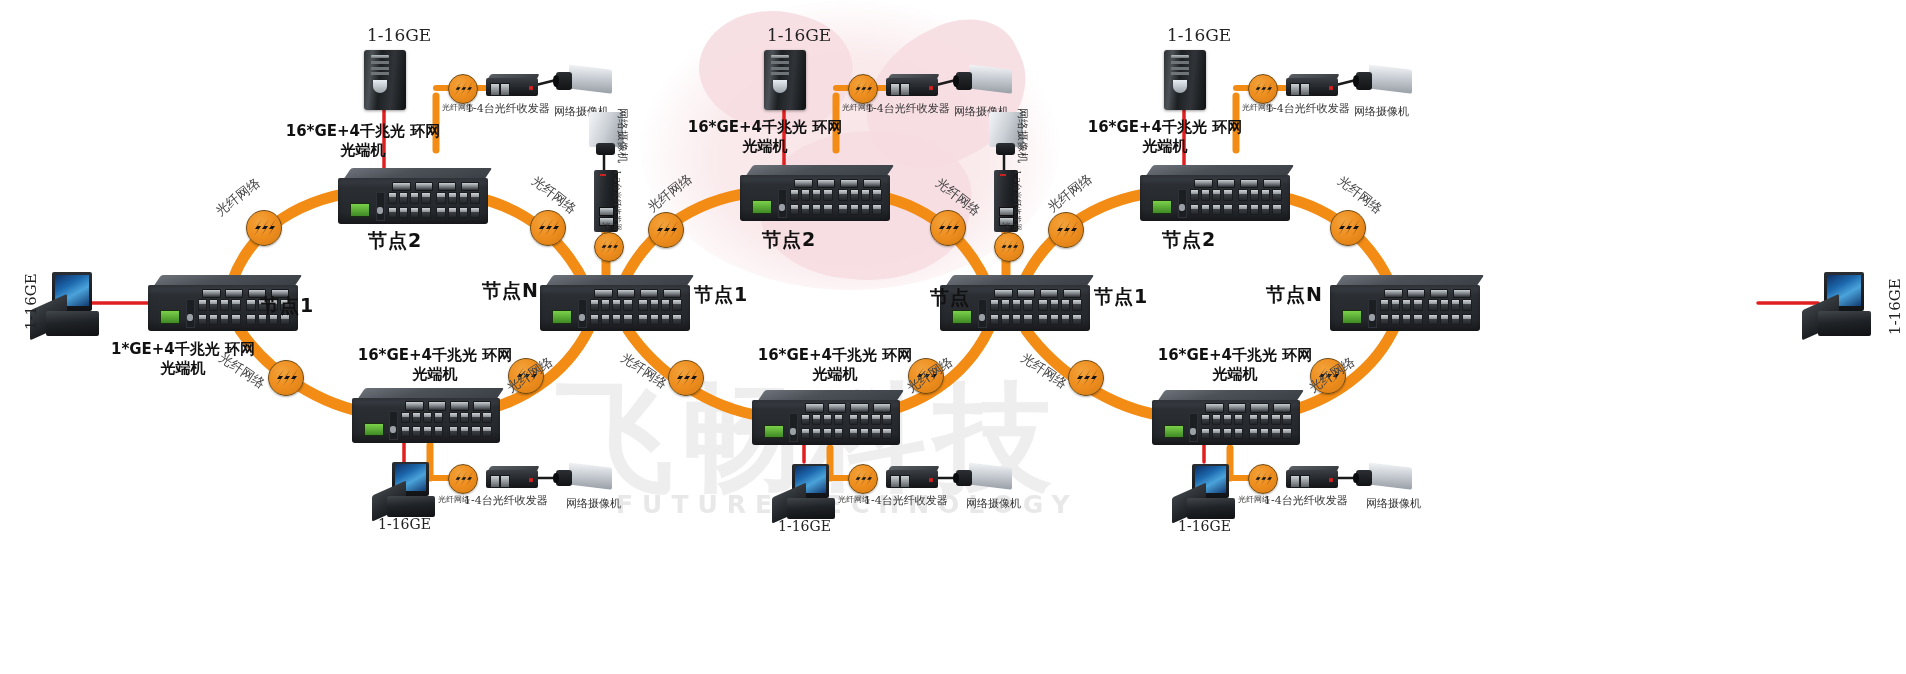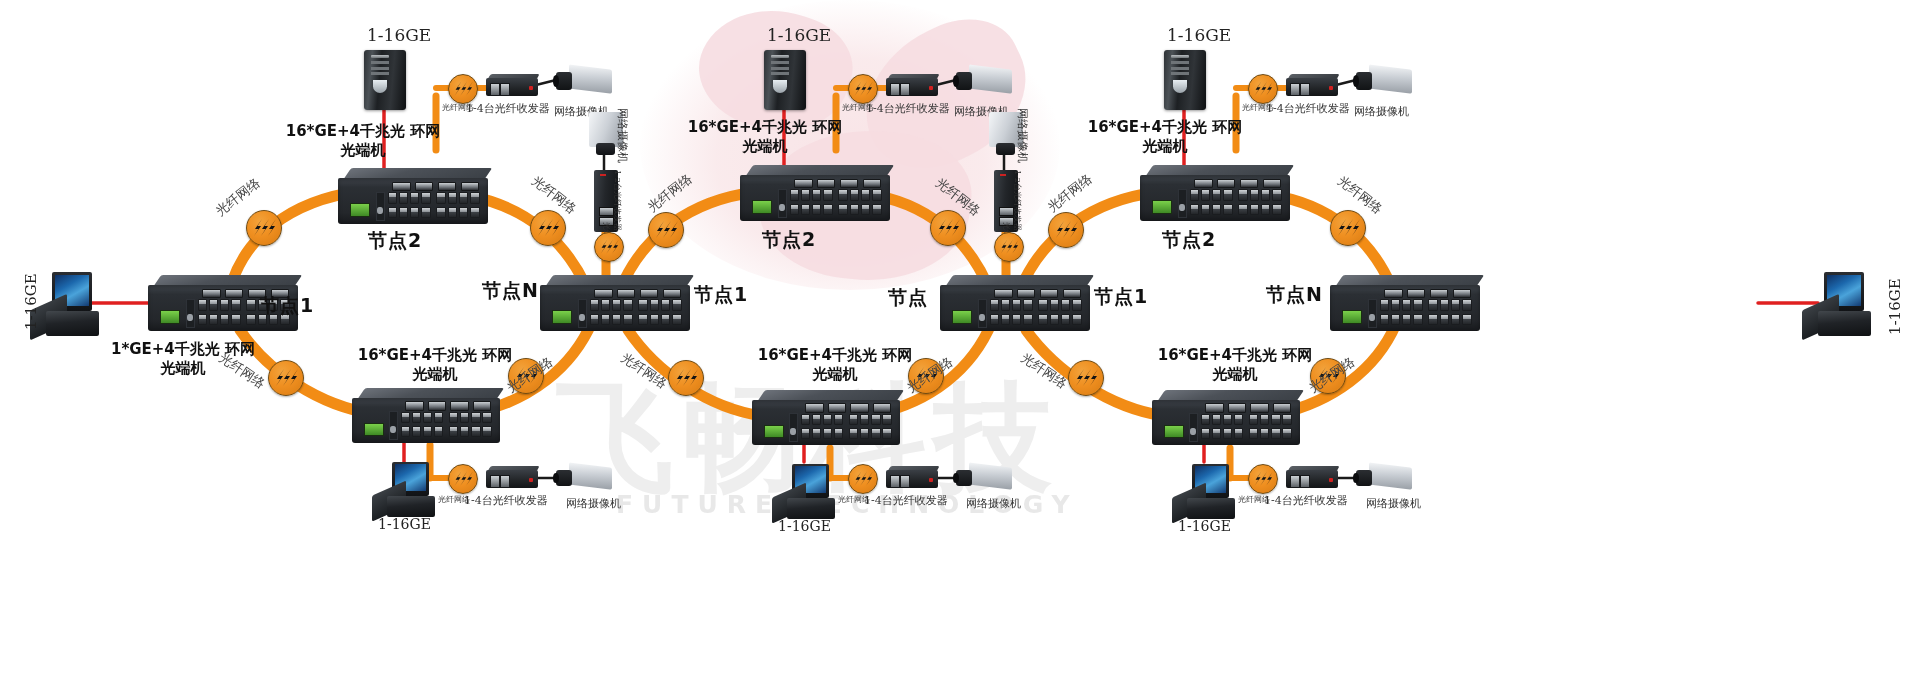--- a/index.html
+++ b/index.html
@@ -440,21 +440,21 @@
             <div class="pt"></div>
           <div class="pt"></div>
             <div class="pt"></div>
         </div>
       </div>
       <div class="leds"></div>
       <div class="term"></div>
       <div class="knob"></div>
     </div>
   </div>
-  <div class="lbl lbl-node" style="left:888px;top:285px;">节点</div>
+  <div class="lbl lbl-node" style="left:930px;top:285px;">节点</div>
   <div class="lbl lbl-node" style="left:1094px;top:284px;">节点1</div>
 
   <div class="sw it" style="left:752px;top:390px;width:148px;height:55px;">
     <div class="top"></div>
     <div class="body">
       <div class="sfps">
         <div class="sfp"></div>
           <div class="sfp"></div>
         <div class="sfp"></div>
           <div class="sfp"></div>

